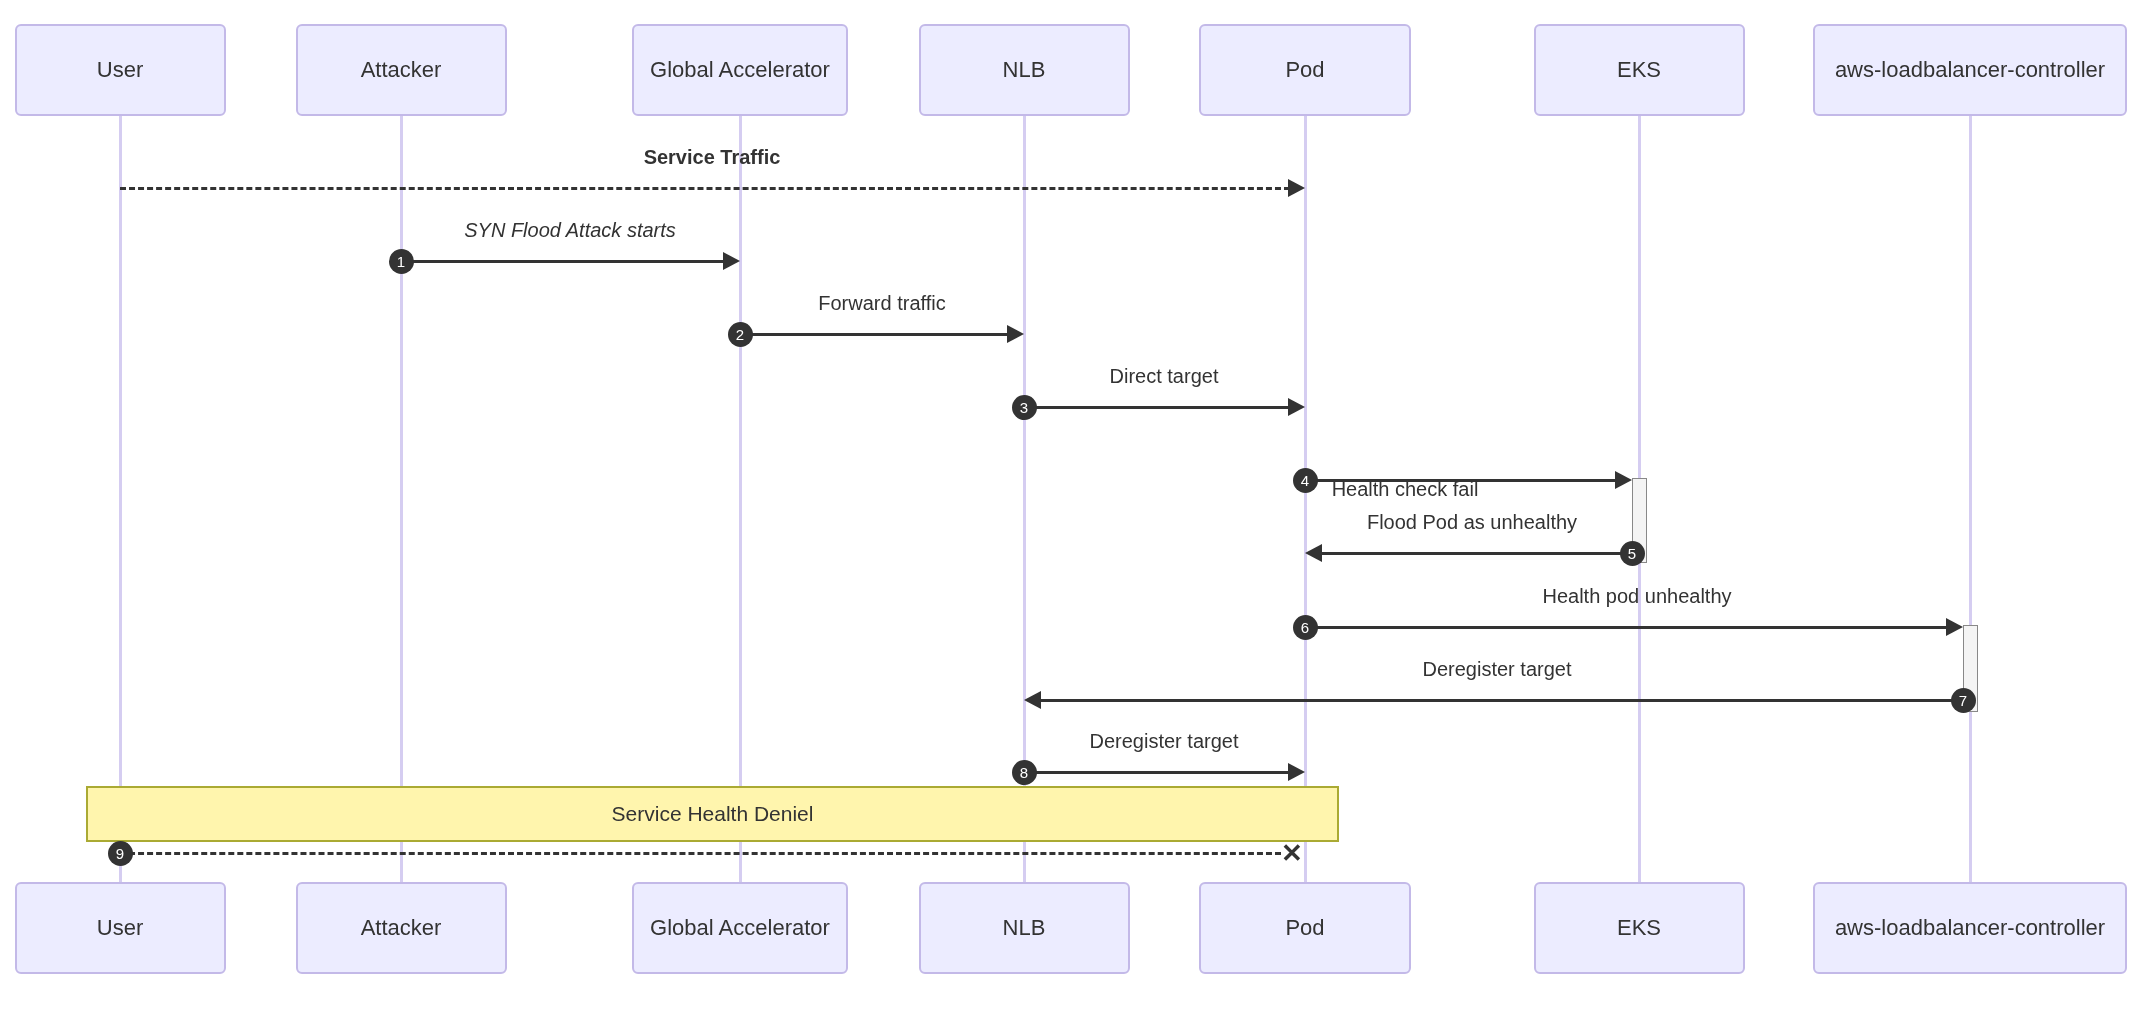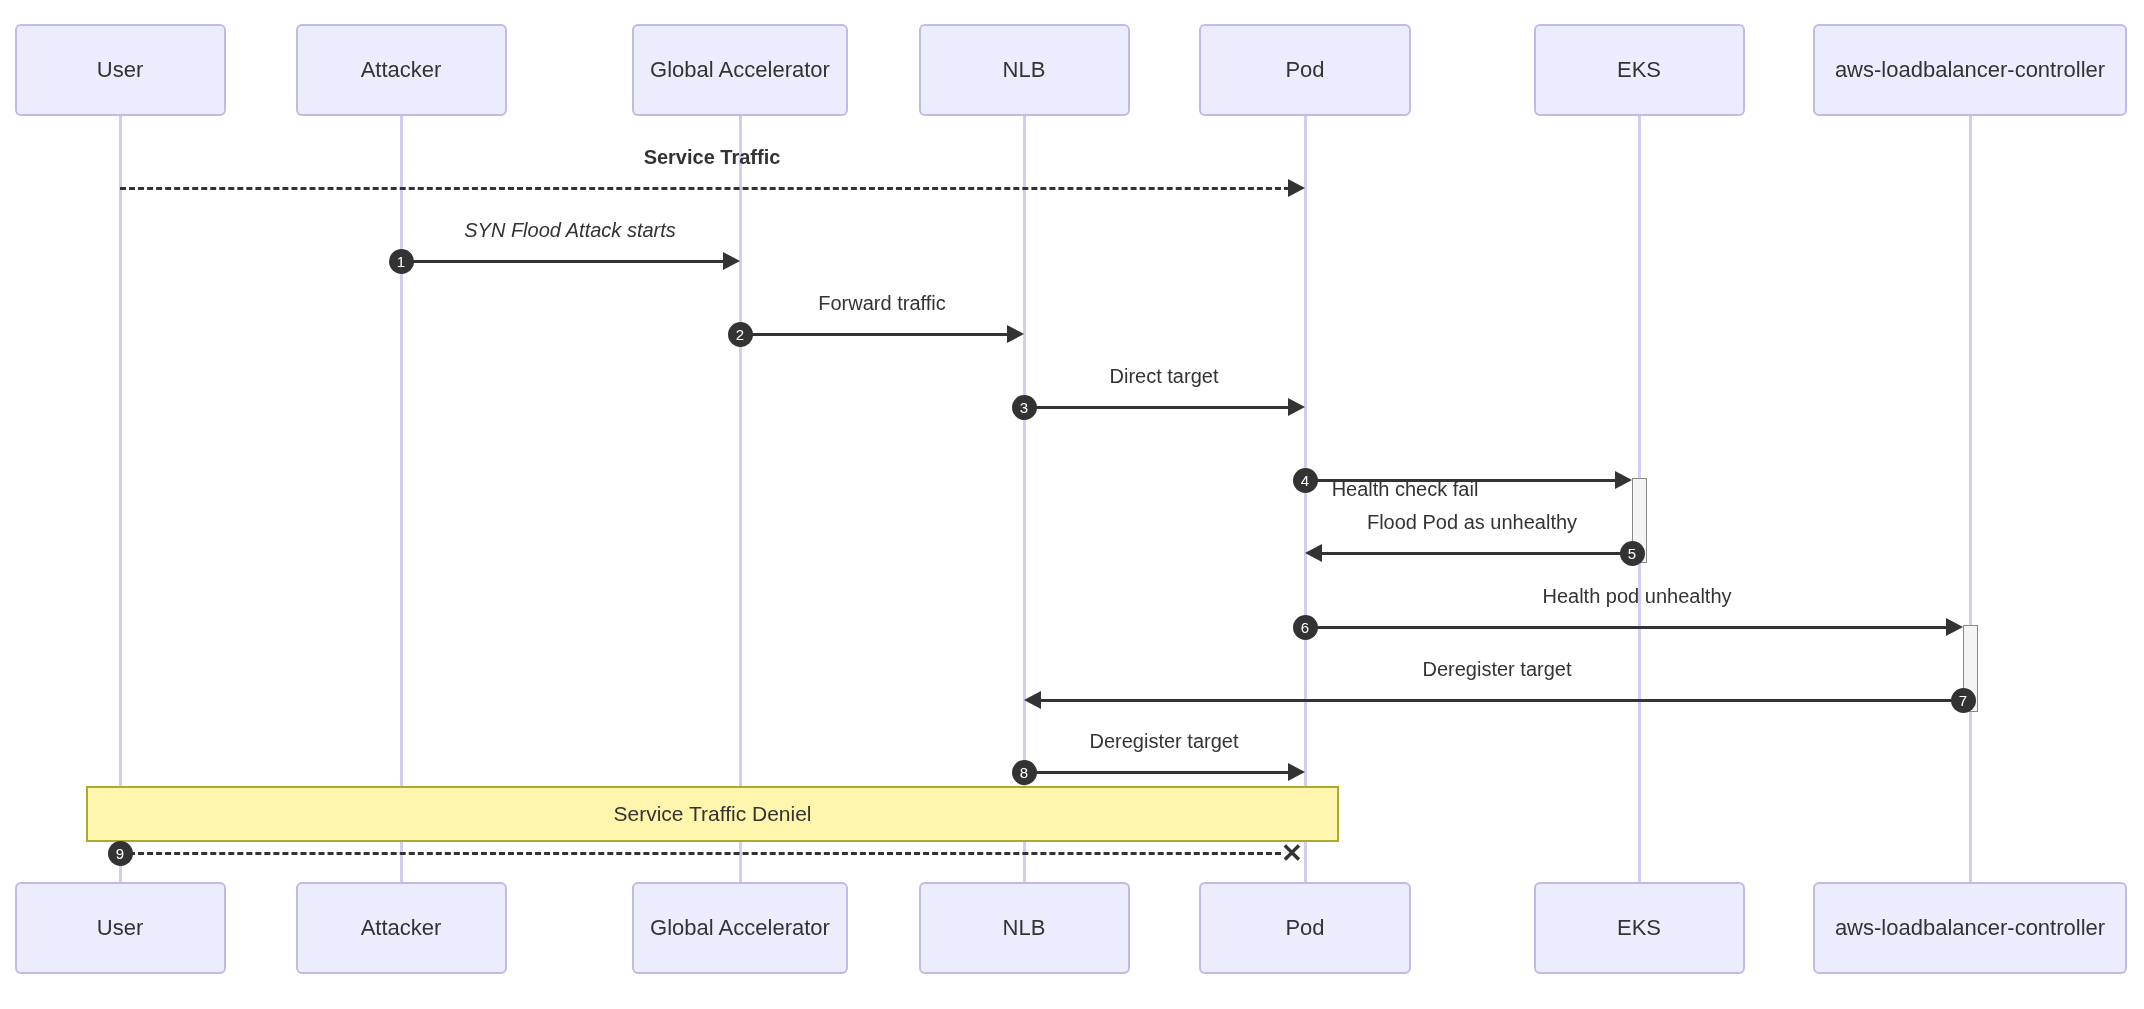--- a/index.html
+++ b/index.html
@@ -91,21 +91,21 @@
 <div id="stage" style="--bg: #ffffff; --actor-fill: #ECECFF; --actor-border: #c3b9e8; --lifeline: #d5cdf1; --msg: #333333; --text: #333333; --act-fill: #f4f4f4; --act-border: #888888; --note-fill: #fff5ad; --note-border: #aaaa33; --num-bg: #333333; --num-text: #ffffff;">
     <div class="lifeline" style="left: 118.5px; top: 116px; height: 766px;"></div>
     <div class="lifeline" style="left: 399.5px; top: 116px; height: 766px;"></div>
     <div class="lifeline" style="left: 738.5px; top: 116px; height: 766px;"></div>
     <div class="lifeline" style="left: 1022.5px; top: 116px; height: 766px;"></div>
     <div class="lifeline" style="left: 1303.5px; top: 116px; height: 766px;"></div>
     <div class="lifeline" style="left: 1637.5px; top: 116px; height: 766px;"></div>
     <div class="lifeline" style="left: 1968.5px; top: 116px; height: 766px;"></div>
     <div class="activation" title="eks" style="left: 1631.5px; top: 478px; height: 85px;"></div>
     <div class="activation" title="aws-loadbalancer-controller" style="left: 1962.5px; top: 625px; height: 87px;"></div>
-    <div class="note-box" style="left: 86px; top: 786px; width: 1253px; height: 56px;">Service Traffic Deniel</div>
+    <div class="note-box" style="left: 86px; top: 786px; width: 1253px; height: 56px;">Service Health Deniel</div>
     <div class="msg-line dashed" style="left: 120px; width: 1170px; top: 186.5px;"></div>
     <div class="arrow-head right" style="left: 1288px; top: 179px;"></div>
     <div class="msg-label" style="left: 712px; top: 142px; font-weight: bold;">Service Traffic</div>
     <div class="msg-line solid" style="left: 401px; width: 324px; top: 259.5px;"></div>
     <div class="arrow-head right" style="left: 723px; top: 252px;"></div>
     <div class="msg-label" style="left: 570px; top: 215px; font-style: italic;">SYN Flood Attack starts</div>
     <div class="num-badge" style="left: 388.5px; top: 248.5px;">1</div>
     <div class="msg-line solid" style="left: 740px; width: 269px; top: 332.5px;"></div>
     <div class="arrow-head right" style="left: 1007px; top: 325px;"></div>
     <div class="msg-label" style="left: 882px; top: 288px;">Forward traffic</div>

